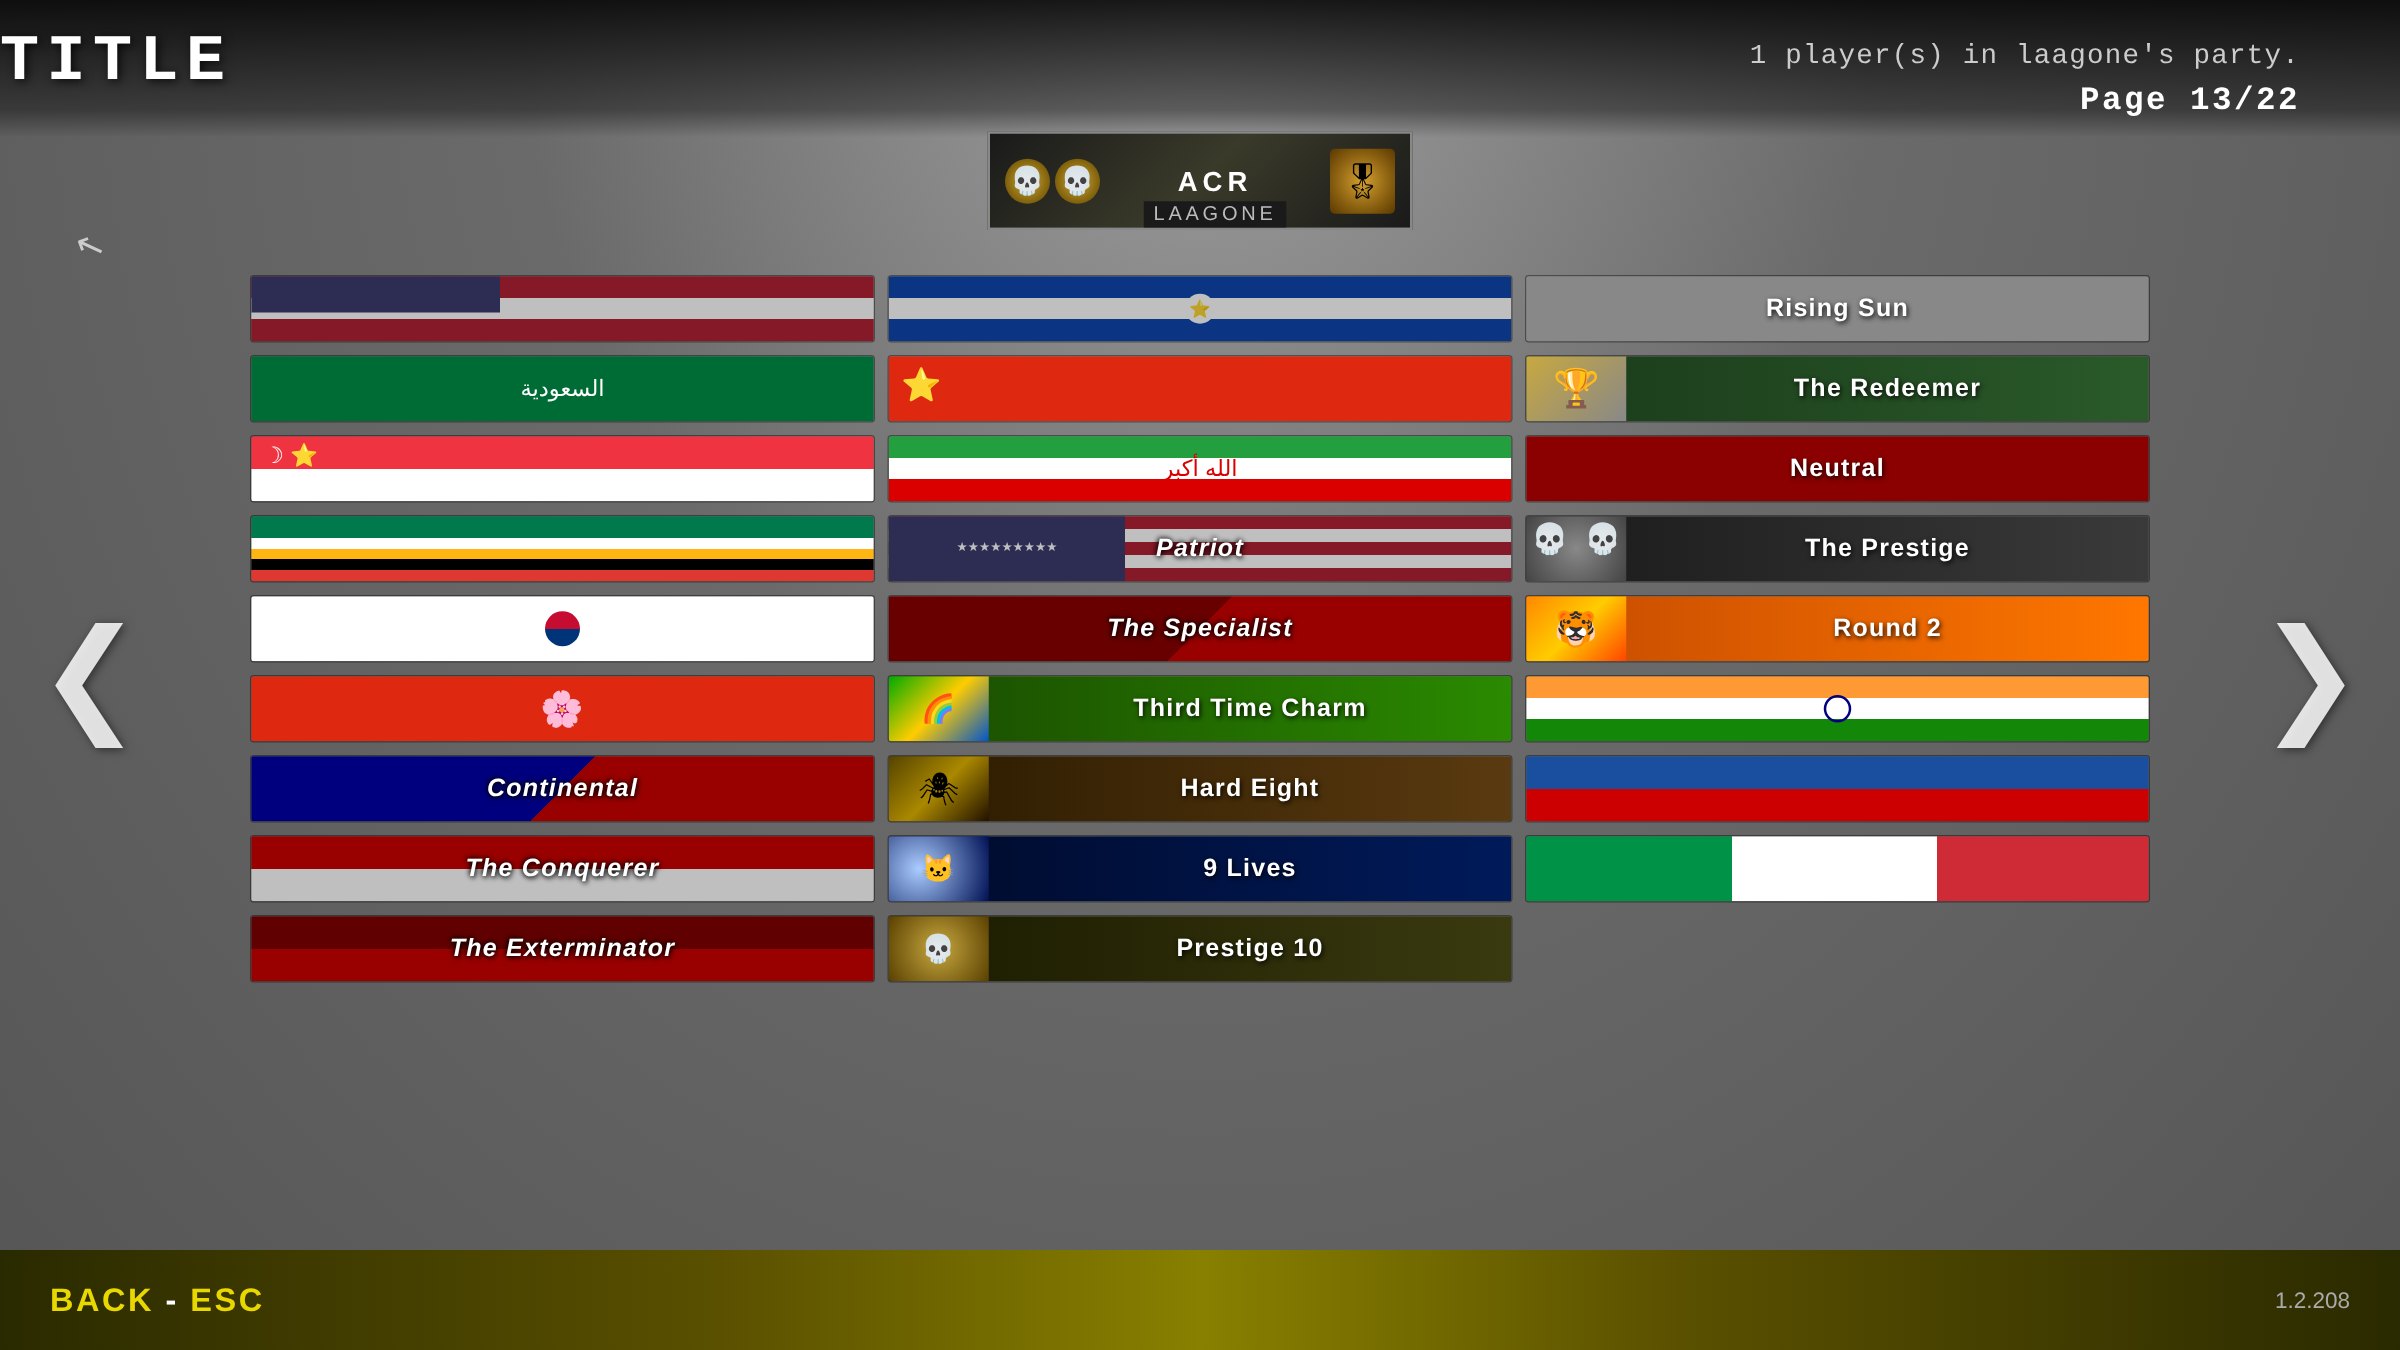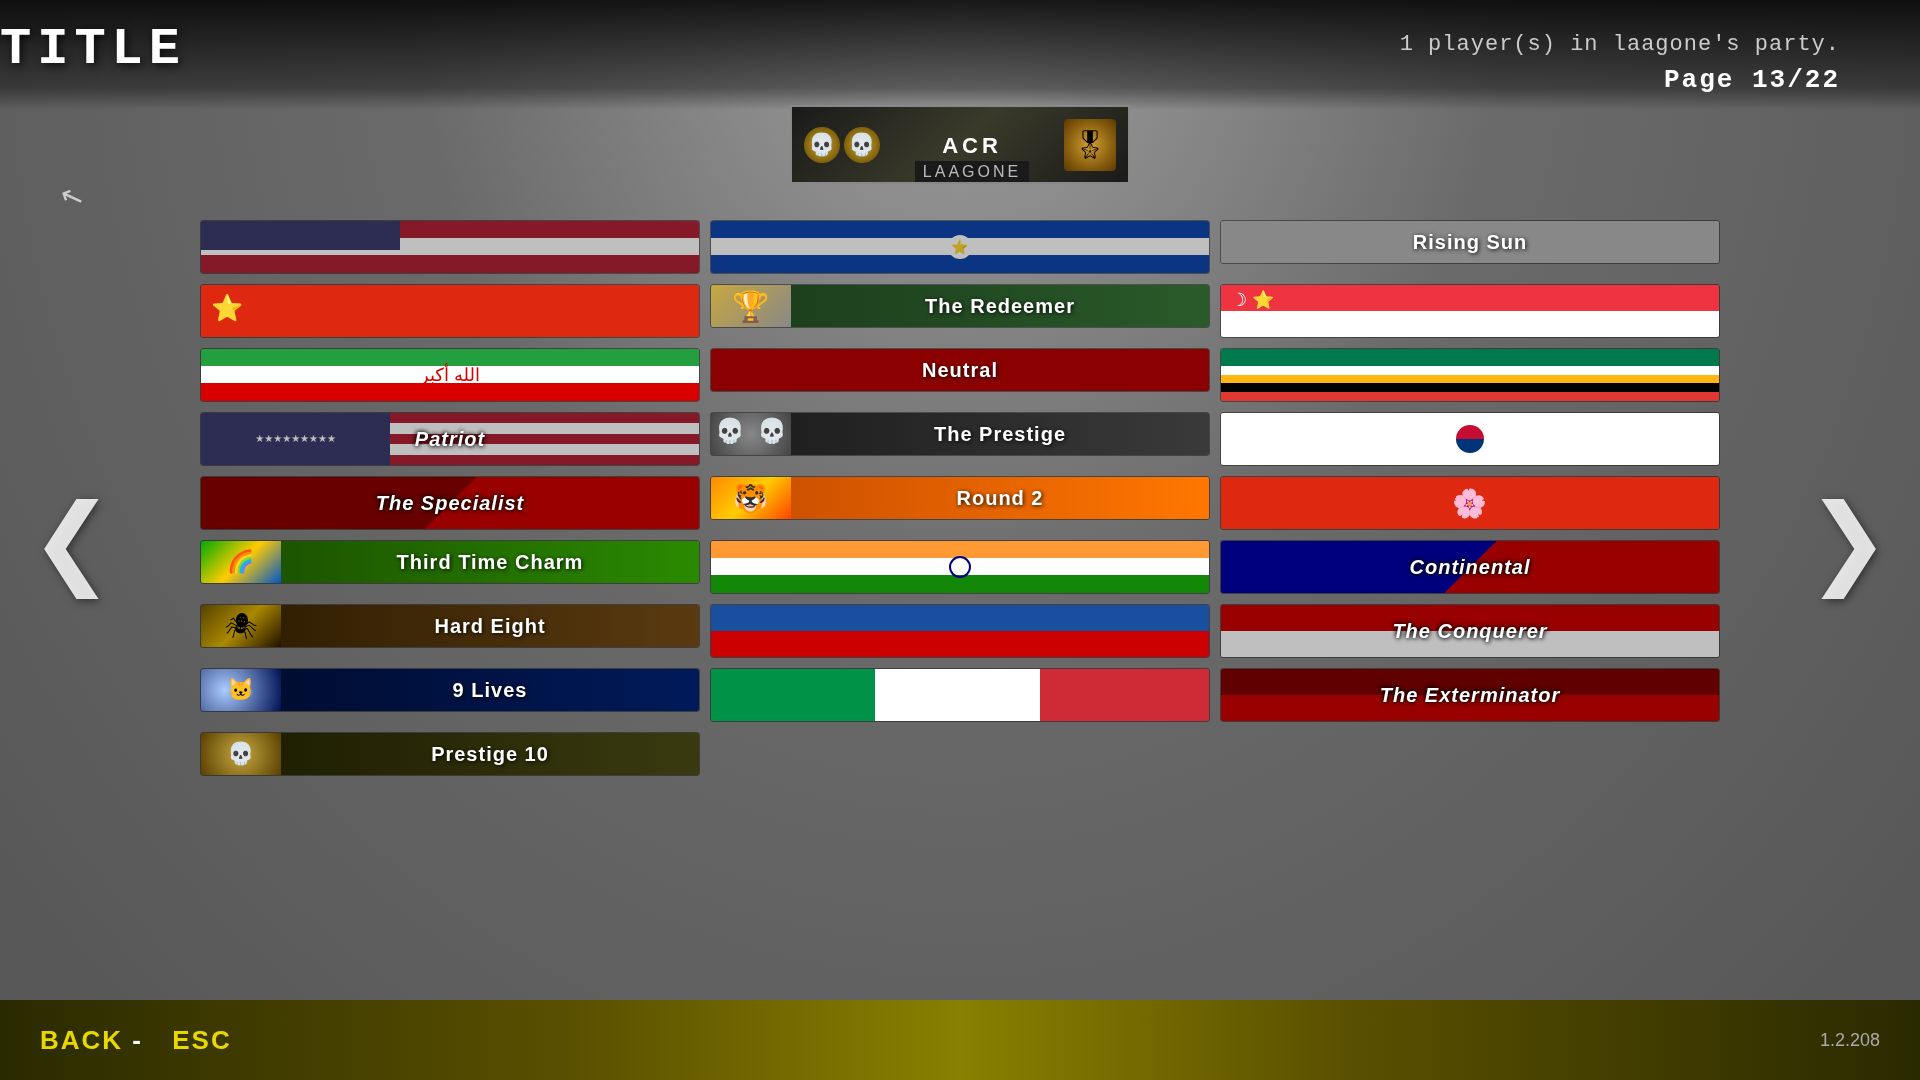--- a/index.html
+++ b/index.html
@@ -272,21 +272,21 @@
     .flag-iran { background: linear-gradient(180deg, #239f40 33%, #fff 33%, #fff 66%, #da0000 66%); }
     .flag-patriot { background: linear-gradient(180deg, #b22234 20%, #fff 20%, #fff 40%, #b22234 40%, #b22234 60%, #fff 60%, #fff 80%, #b22234 80%); }
     .flag-specialist { background: linear-gradient(135deg, #8b0000 50%, #cc0000 50%); }
     .flag-gwn { background: #cc0000; }
     .flag-continental { background: linear-gradient(135deg, #0000aa 50%, #cc0000 50%); }
     .flag-conqueror { background: linear-gradient(180deg, #cc0000 50%, #fff 50%); }
     .flag-exterminator { background: linear-gradient(180deg, #800000 50%, #cc0000 50%); }
 
     
     .title-special {
-      height: 44px;
+      height: 54px;
       border-radius: 3px;
       overflow: hidden;
       cursor: pointer;
       position: relative;
       border: 1px solid rgba(0,0,0,0.4);
       display: flex;
       align-items: center;
     }
 
     .title-special-bg {
@@ -409,20 +409,27 @@
       </div>
     </div>
     <div class="title-item-label"></div>
   </div>
 
   <div class="title-special">
     <div class="title-special-bg bg-rising-sun"></div>
     <div class="title-special-label">Rising Sun</div>
   </div>
 
+  <div class="title-item">
+    <div class="title-item-flag flag-saudi">
+      <div style="position:absolute;inset:0;display:flex;align-items:center;justify-content:center;">
+        <span style="font-size:18px;color:#fff;font-family:serif;">السعودية</span>
+      </div>
+    </div>
+  </div>
 
   <div class="title-item">
     <div class="title-item-flag flag-china">
       <div style="position:absolute;top:8px;left:10px;font-size:26px;">⭐</div>
     </div>
   </div>
 
   <div class="title-special">
     <div class="title-special-bg bg-redeemer"></div>
     <div class="title-special-img thumb-redeemer">🏆</div>
@@ -548,16 +555,16 @@
     <div class="title-special-img thumb-prestige10" style="display:flex;align-items:center;justify-content:center;font-size:22px;">💀</div>
     <div class="title-special-label">Prestige 10</div>
   </div>
 
 </div>
 
 <div class="cursor">↖</div>
 
 <div class="bottom-bar">
   <div class="bottom-back">
-    <span>BACK</span> - <span style="cursor:pointer;margin-left:20px;">ESC</span>
+    <span>BACK</span> - <span style="cursor:pointer;">ESC</span>
   </div>
   <div class="bottom-version">1.2.208</div>
 </div>
 
 </body></html>

